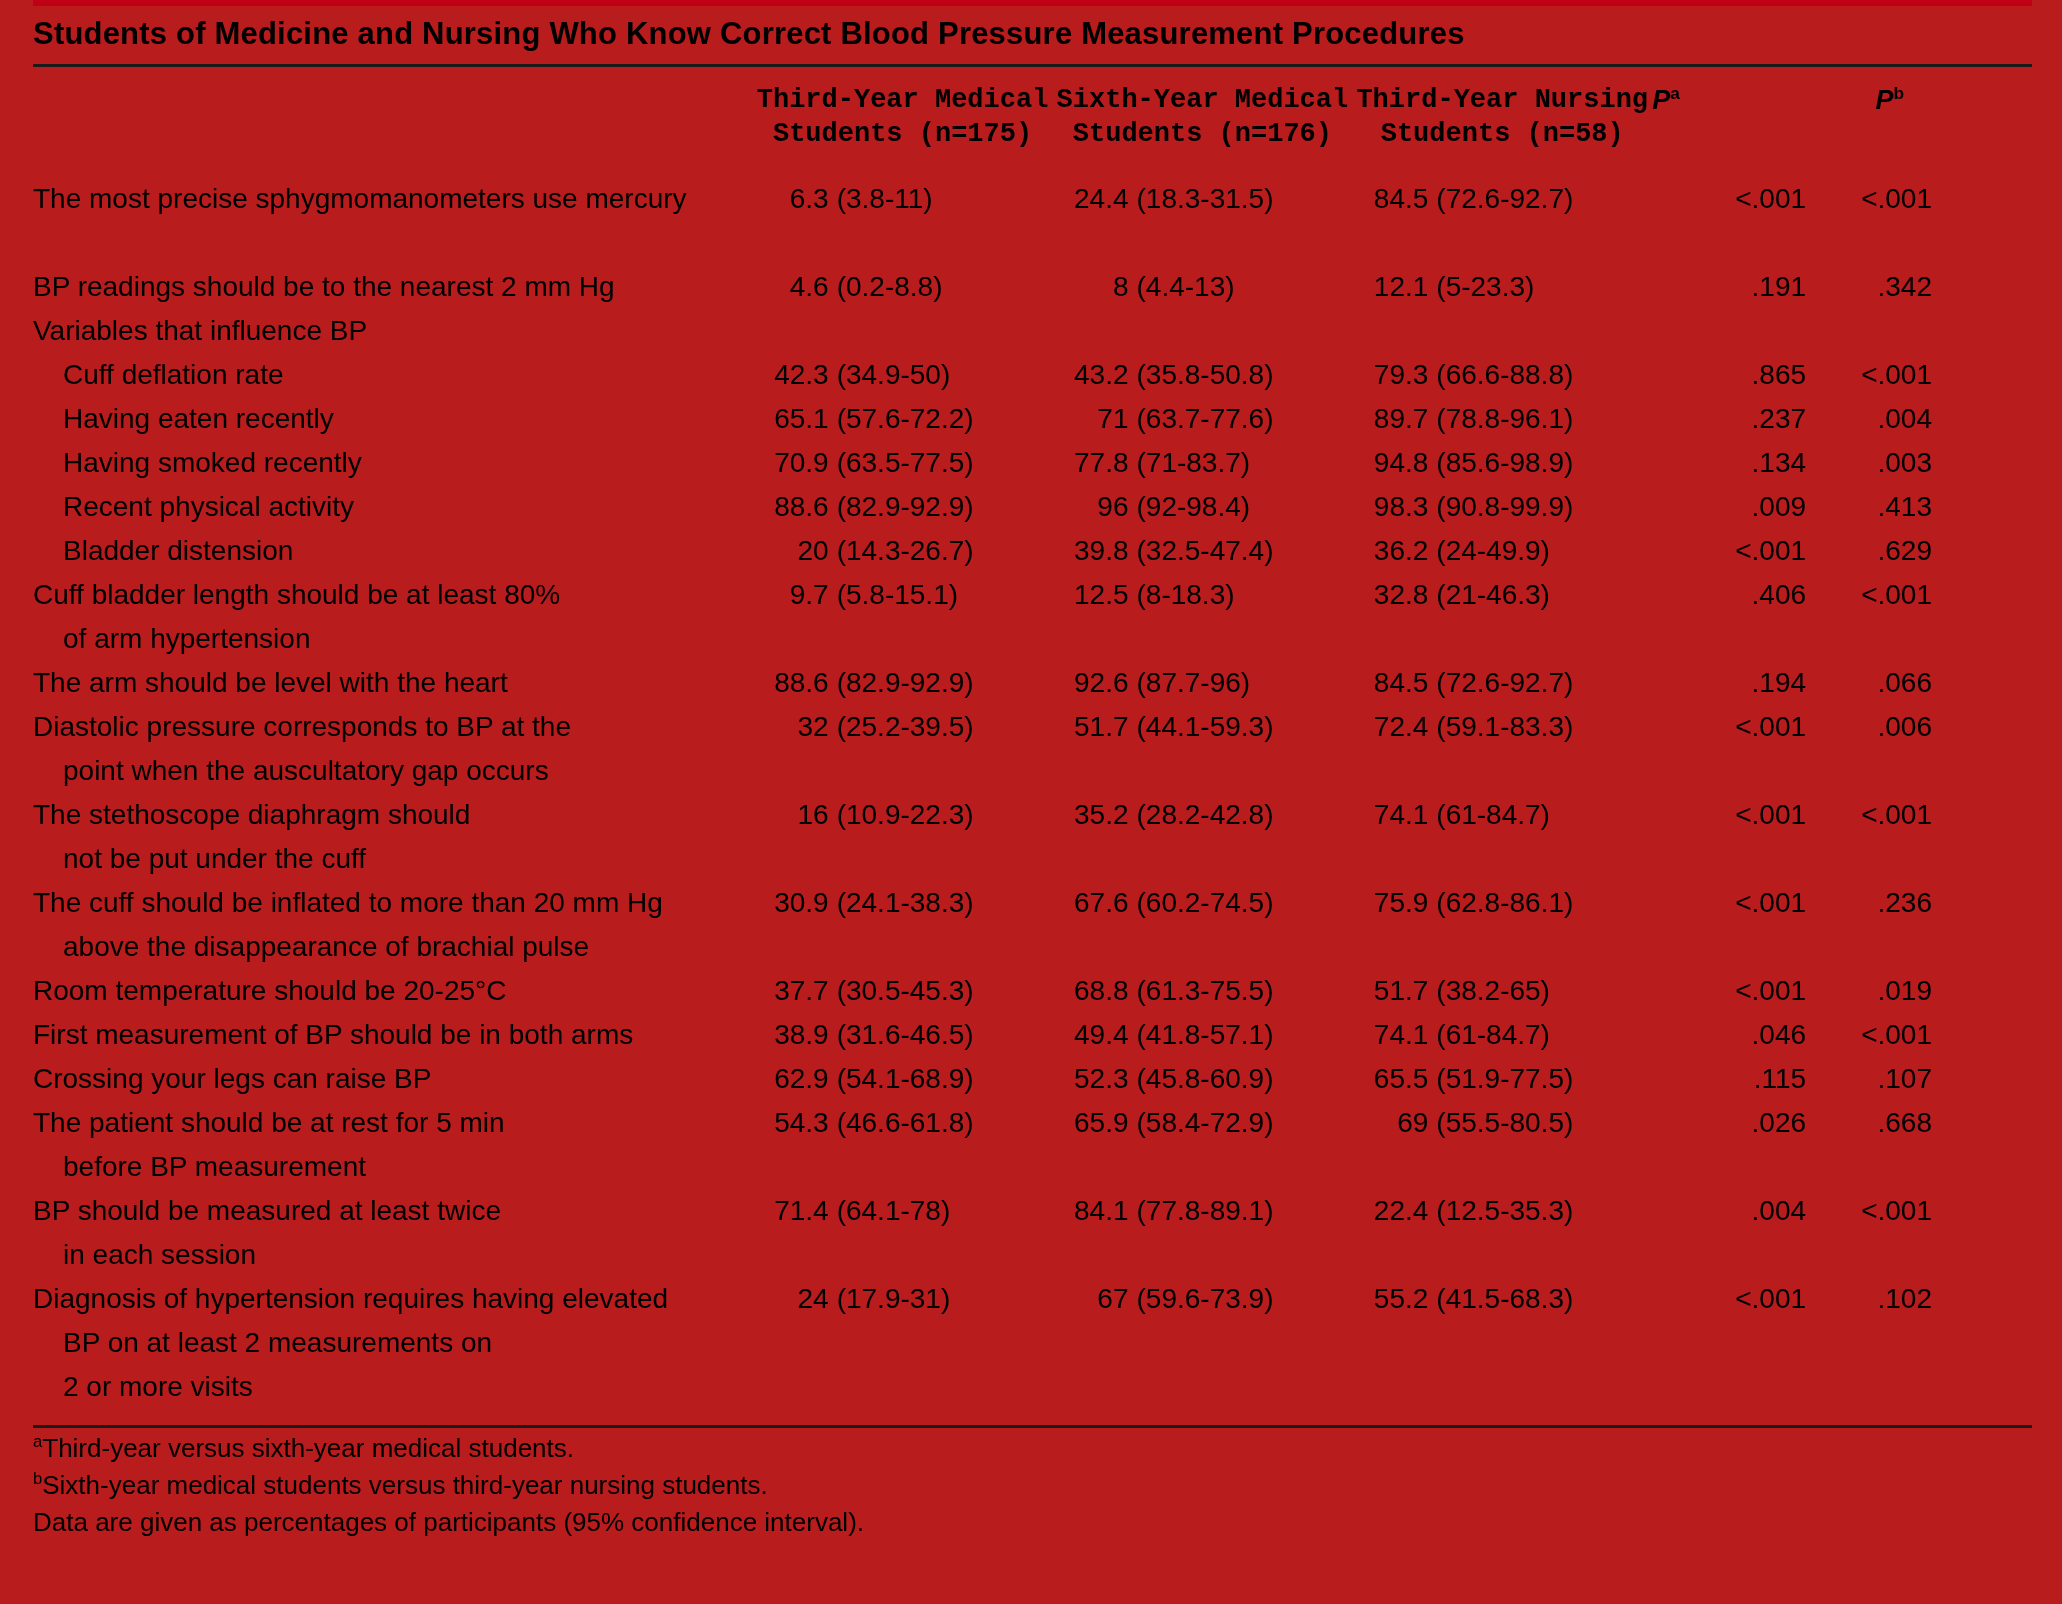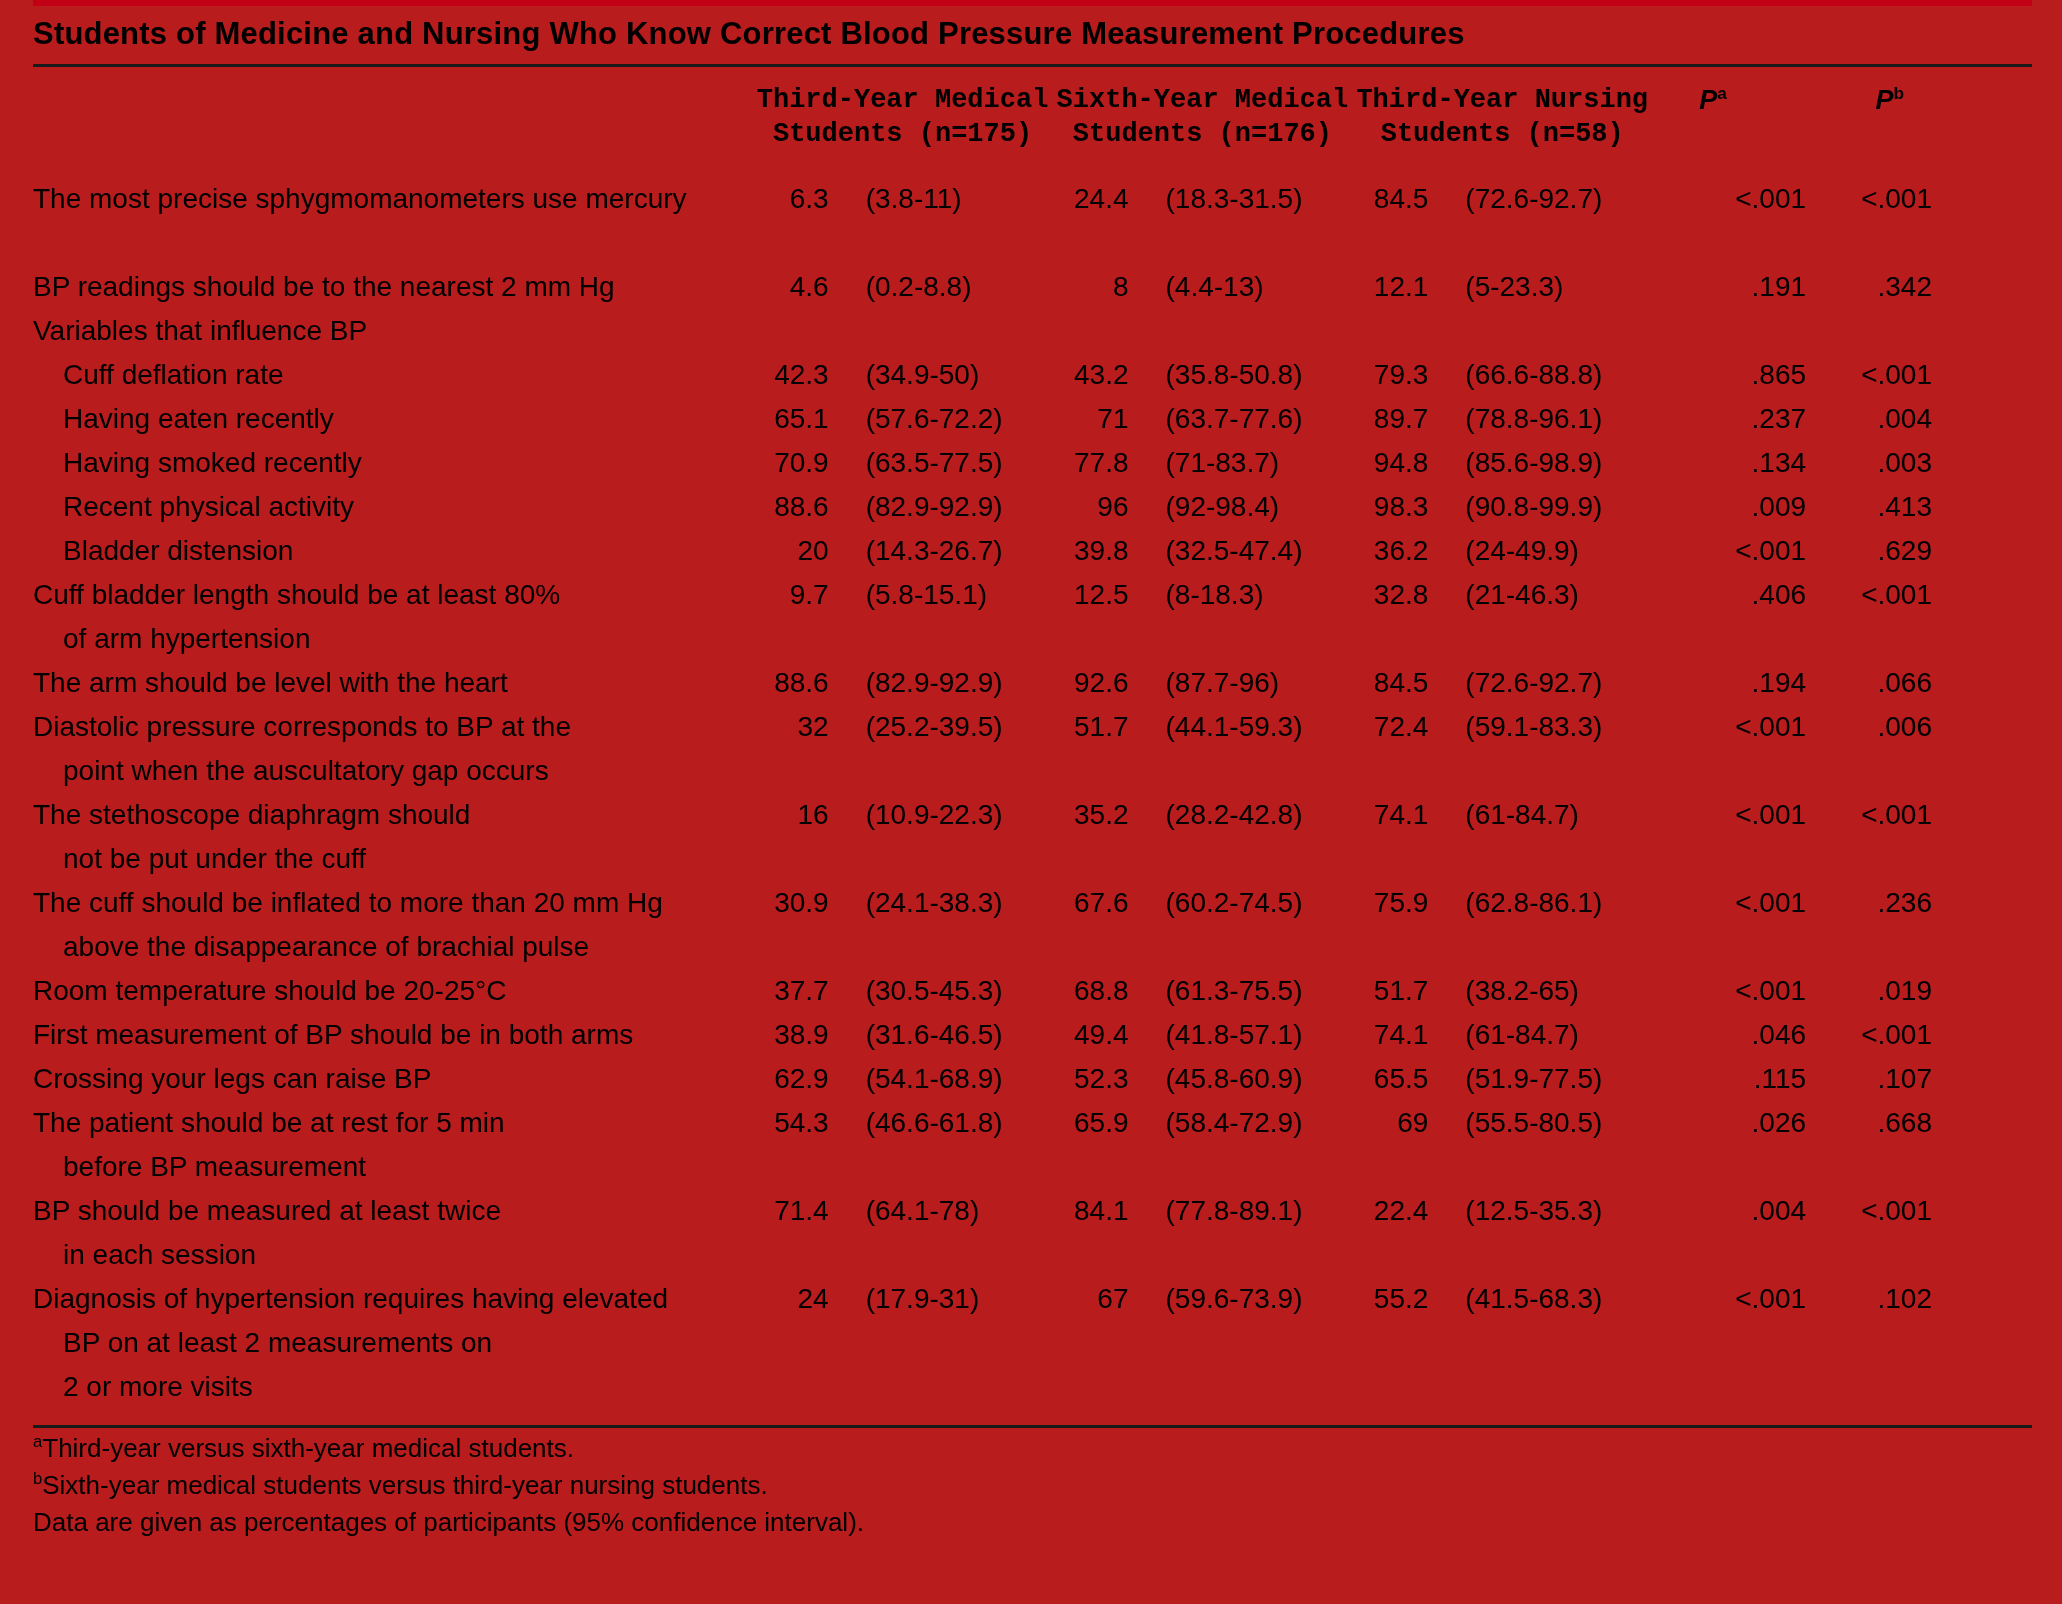--- a/index.html
+++ b/index.html
@@ -25,40 +25,40 @@
   th, td { padding: 0; margin: 0; }
 
   thead th {
     font-weight: 700;
     font-size: 27px;
     line-height: 34px;
     padding: 16px 0 14px 0;
     vertical-align: top;
   }
   thead th.vhead { text-align: center; font-family: Liberation Mono, monospace; }
-  thead th.pa-head { text-align: center; padding-right: 48px; }
+  thead th.pa-head { text-align: left; padding-right: 48px; }
   thead th.pb-head { text-align: right; padding-right: 128px; }
   .pi { font-style: italic; }
   sup { font-size: 64%; vertical-align: super; line-height: 0; }
 
   tbody td {
     font-size: 28px;
     line-height: 44px;
     vertical-align: top;
   }
   tbody tr:first-child td { padding-top: 12px; }
   tbody tr:last-child td { padding-bottom: 16px; }
   tr.gap-after td { padding-bottom: 44px; }
 
   td.label-cell { padding-right: 10px; }
   .lline.indent-1 { padding-left: 30px; }
 
   td.vcell .wrap { display: flex; }
   .vnum { flex: 0 0 76px; text-align: right; }
-  .vci { padding-left: 8px; white-space: nowrap; margin-left: 29px; }
+  .vci { padding-left: 8px; white-space: nowrap; }
 
   td.pa-cell { text-align: right; padding-right: 16px; }
   td.pb-cell { text-align: right; padding-right: 100px; }
 
   .footnotes {
     padding-top: 2px;
     font-size: 26px;
     line-height: 37px;
   }
 </style>

